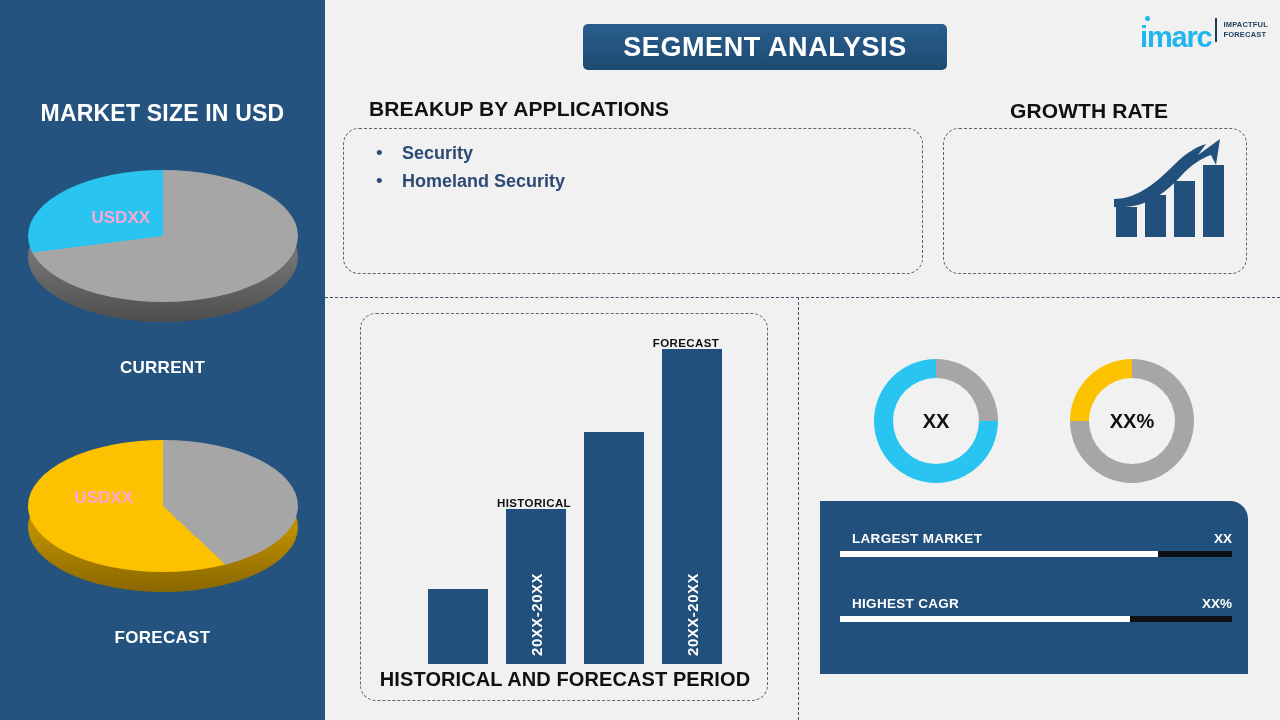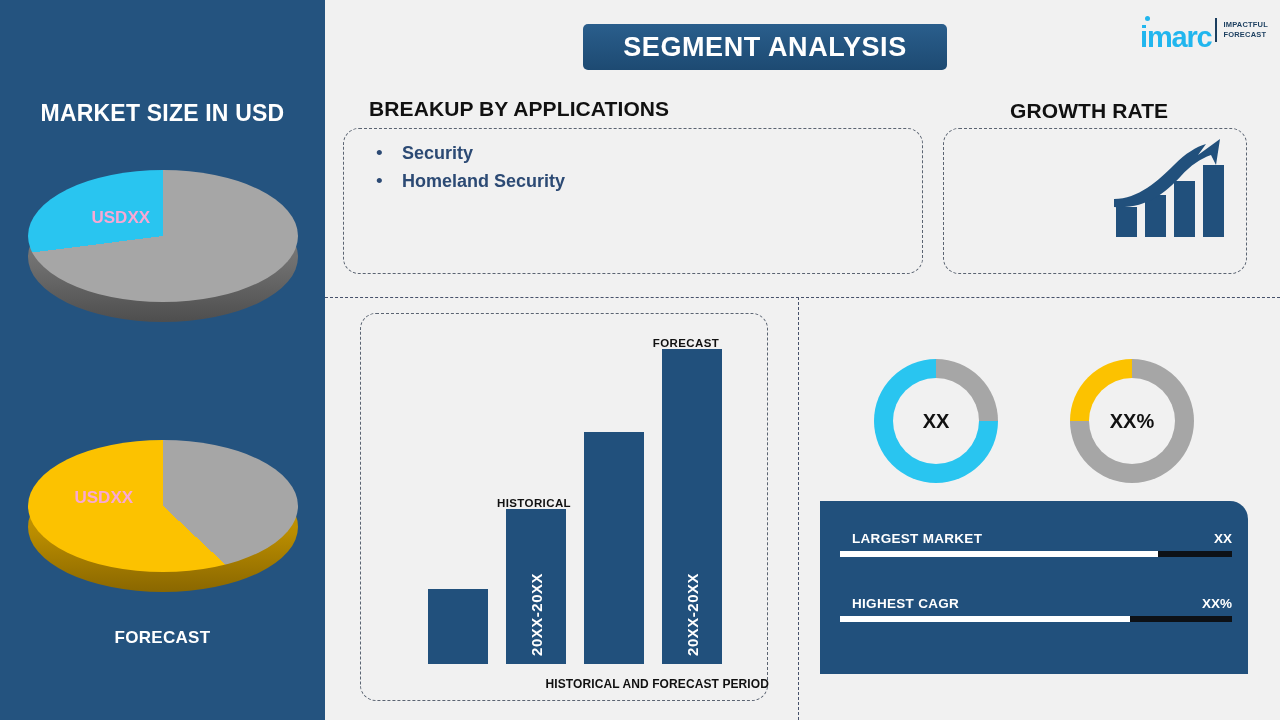--- a/index.html
+++ b/index.html
@@ -102,22 +102,22 @@
   .bar-vlabel {
     color: #ffffff; font-size: 15px; font-weight: bold; letter-spacing: .5px;
     writing-mode: vertical-rl; transform: rotate(180deg);
     margin-bottom: 8px; white-space: nowrap;
   }
   .bar-toplabel {
     position: absolute; font-size: 11.5px; font-weight: bold; color: #111;
     letter-spacing: .4px; white-space: nowrap; text-align: center;
   }
   #barchart-caption {
-    position: absolute; left: 0; bottom: 9px; width: 408px; text-align: right;
-    font-size: 12px; font-weight: bold; color: #111; letter-spacing: .1px;
+    position: absolute; left: 0; bottom: 9px; width: 408px; text-align: center;
+    font-size: 20px; font-weight: bold; color: #111; letter-spacing: .1px;
   }
 
   
   .donut { position: absolute; width: 124px; height: 124px; border-radius: 50%; }
   .donut .hole {
     position: absolute; left: 19px; top: 19px; width: 86px; height: 86px;
     border-radius: 50%; background: #f1f1f1;
     display: flex; align-items: center; justify-content: center;
   }
   .donut .hole span { font-size: 20px; font-weight: bold; color: #111; }
@@ -141,20 +141,21 @@
 
   <div id="sidebar">
     <div id="sidebar-title">MARKET SIZE IN USD</div>
 
     <div class="pie-wrap" style="top:170px">
       <div class="pie3d">
         <div class="side"></div>
         <div class="top" id="pie-top-1" style="background: conic-gradient(from 262.8deg, rgb(41, 197, 240) 0deg, rgb(41, 197, 240) 97.2deg, rgb(166, 166, 166) 97.2deg, rgb(166, 166, 166) 360deg);"></div>
         <div class="pie-label" style="left:64px; top:38px;">USDXX</div>
       </div>
+      <div class="pie-caption" style="margin-top:38px">CURRENT</div>
     </div>
 
     <div class="pie-wrap" style="top:440px">
       <div class="pie3d">
         <div class="side gold"></div>
         <div class="top" id="pie-top-2" style="background: conic-gradient(from 133.2deg, rgb(252, 194, 0) 0deg, rgb(252, 194, 0) 226.8deg, rgb(166, 166, 166) 226.8deg, rgb(166, 166, 166) 360deg);"></div>
         <div class="pie-label" style="left:47px; top:48px;">USDXX</div>
       </div>
       <div class="pie-caption" style="margin-top:38px">FORECAST</div>
     </div>

